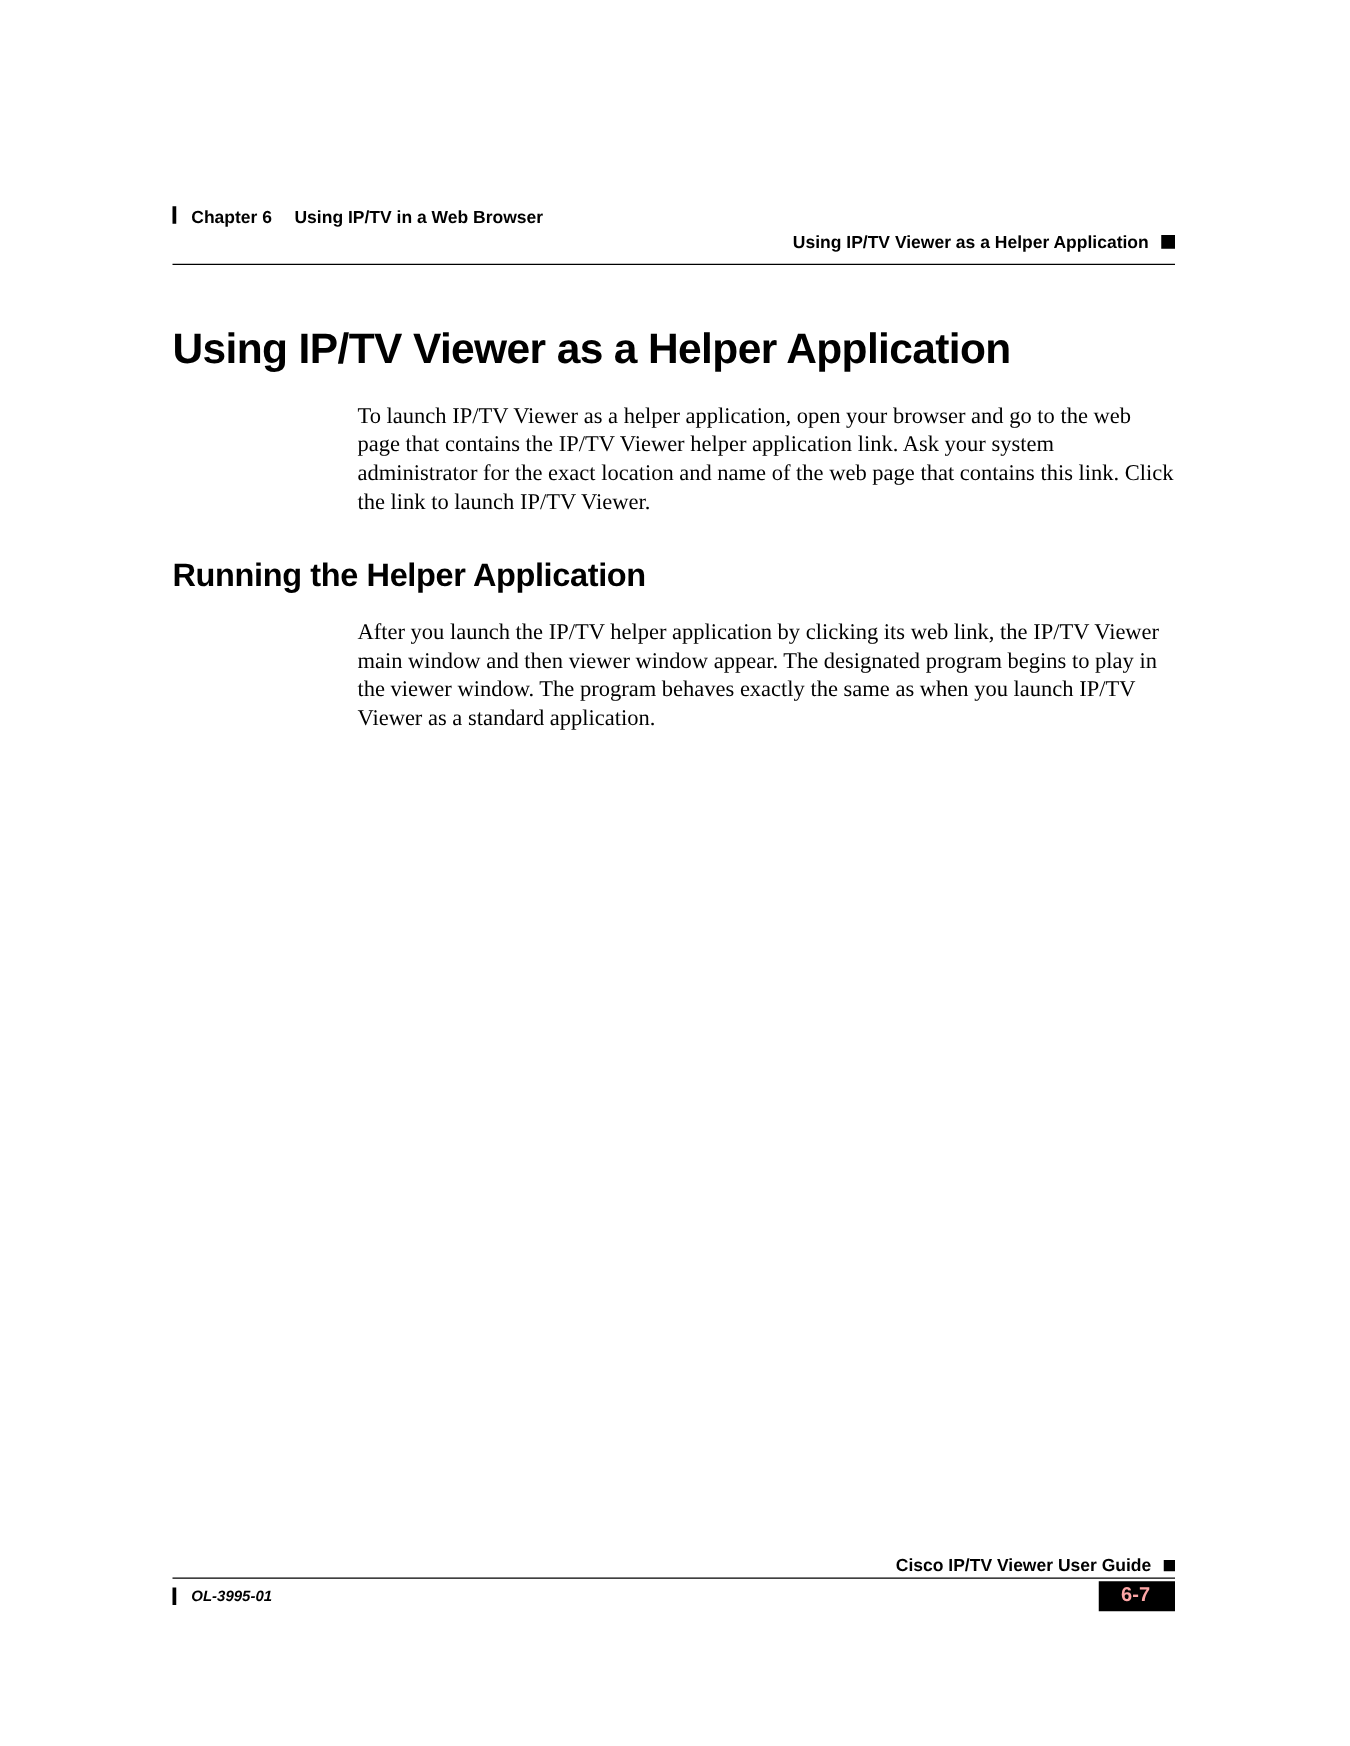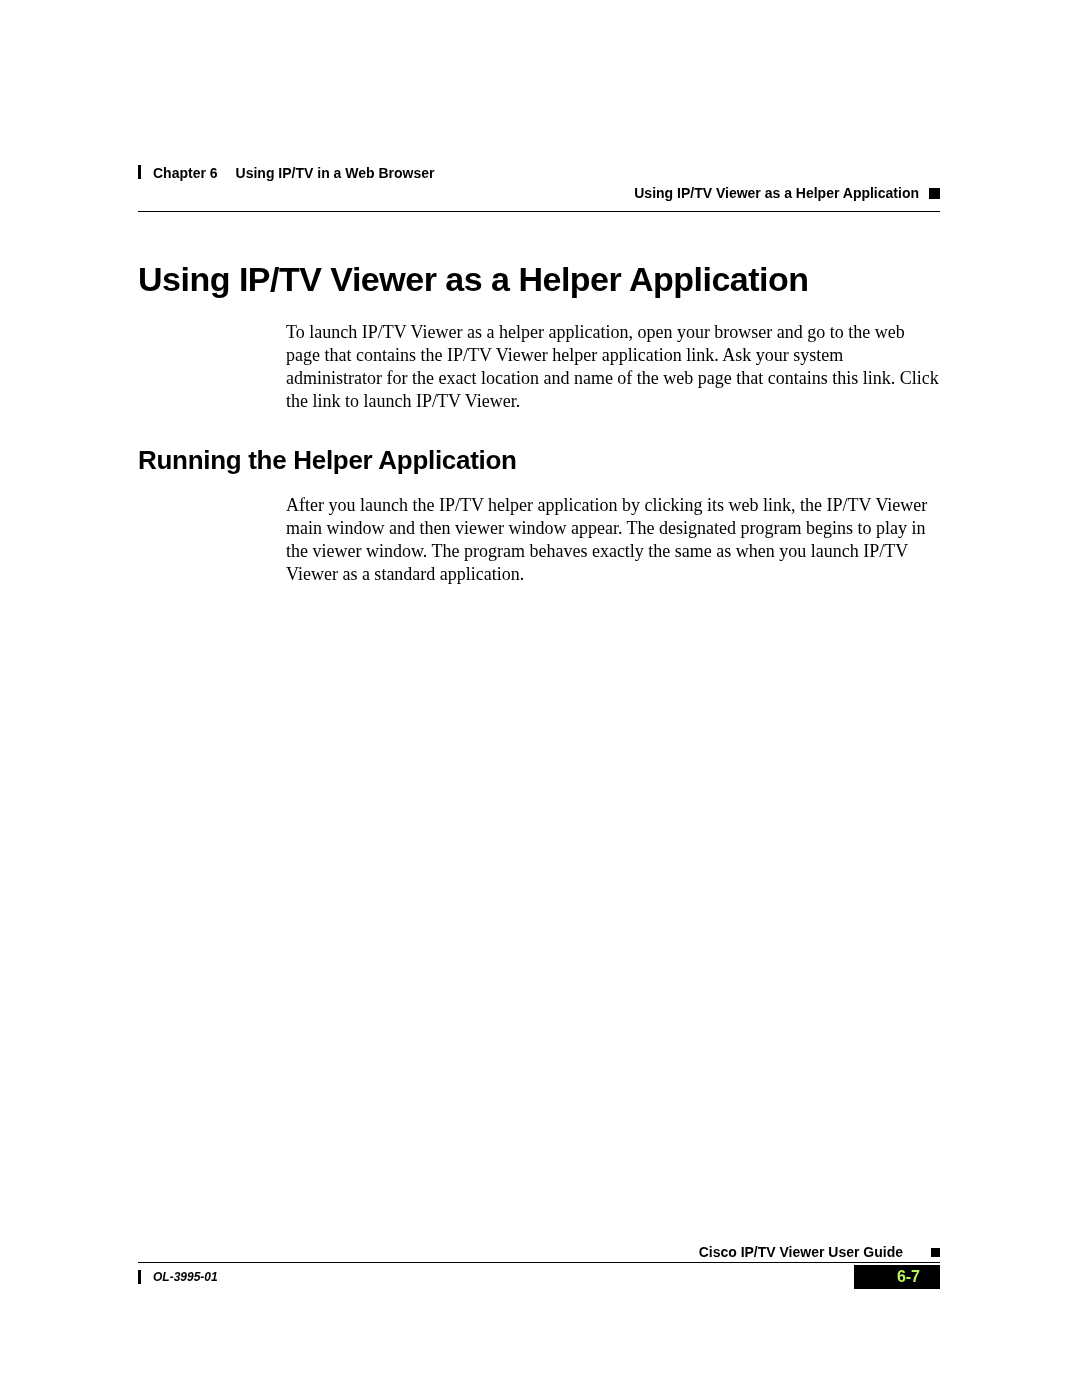--- a/index.html
+++ b/index.html
@@ -121,21 +121,21 @@
     .footer-top {
       display: flex;
       align-items: center;
       justify-content: flex-end;
       margin-bottom: 2px;
     }
     .footer-guide {
       font-family: Arial, Helvetica, sans-serif;
       font-weight: bold;
       font-size: 14px;
-      margin-right: 28px;
+      margin-right: 10px;
     }
     .footer-small-square {
       width: 9px;
       height: 9px;
       background: #000;
     }
     .footer-hr {
       border: none;
       border-top: 1px solid #000;
     }
@@ -156,25 +156,25 @@
       margin-right: 12px;
     }
     .footer-doc {
       font-family: Arial, Helvetica, sans-serif;
       font-weight: bold;
       font-size: 12px;
       font-style: italic;
     }
     .page-num-box {
       background: #000;
-      color: #bef264;
+      color: #fca5a5;
       font-family: Arial, Helvetica, sans-serif;
       font-weight: bold;
       font-size: 16px;
-      padding: 3px 20px 3px 43px;
+      padding: 3px 20px 3px 18px;
     }
   </style>
 </head>
 <body>
 
 <div class="page">
 
   <div class="header-line">
     <div class="header-tick"></div>
     <span class="header-text">Chapter 6</span>

